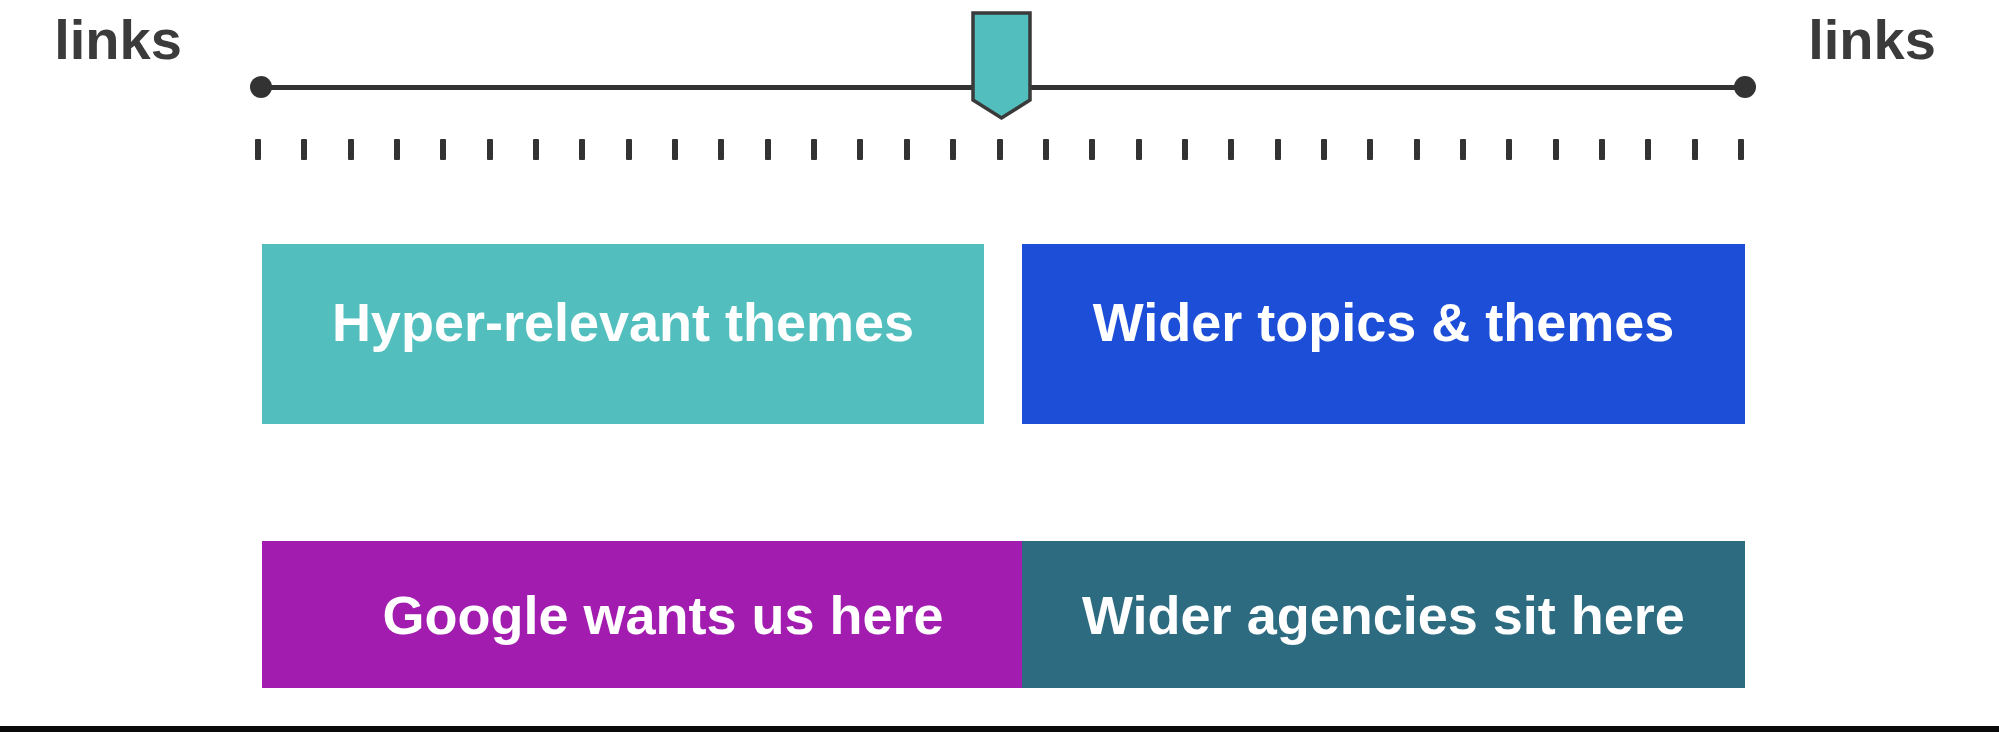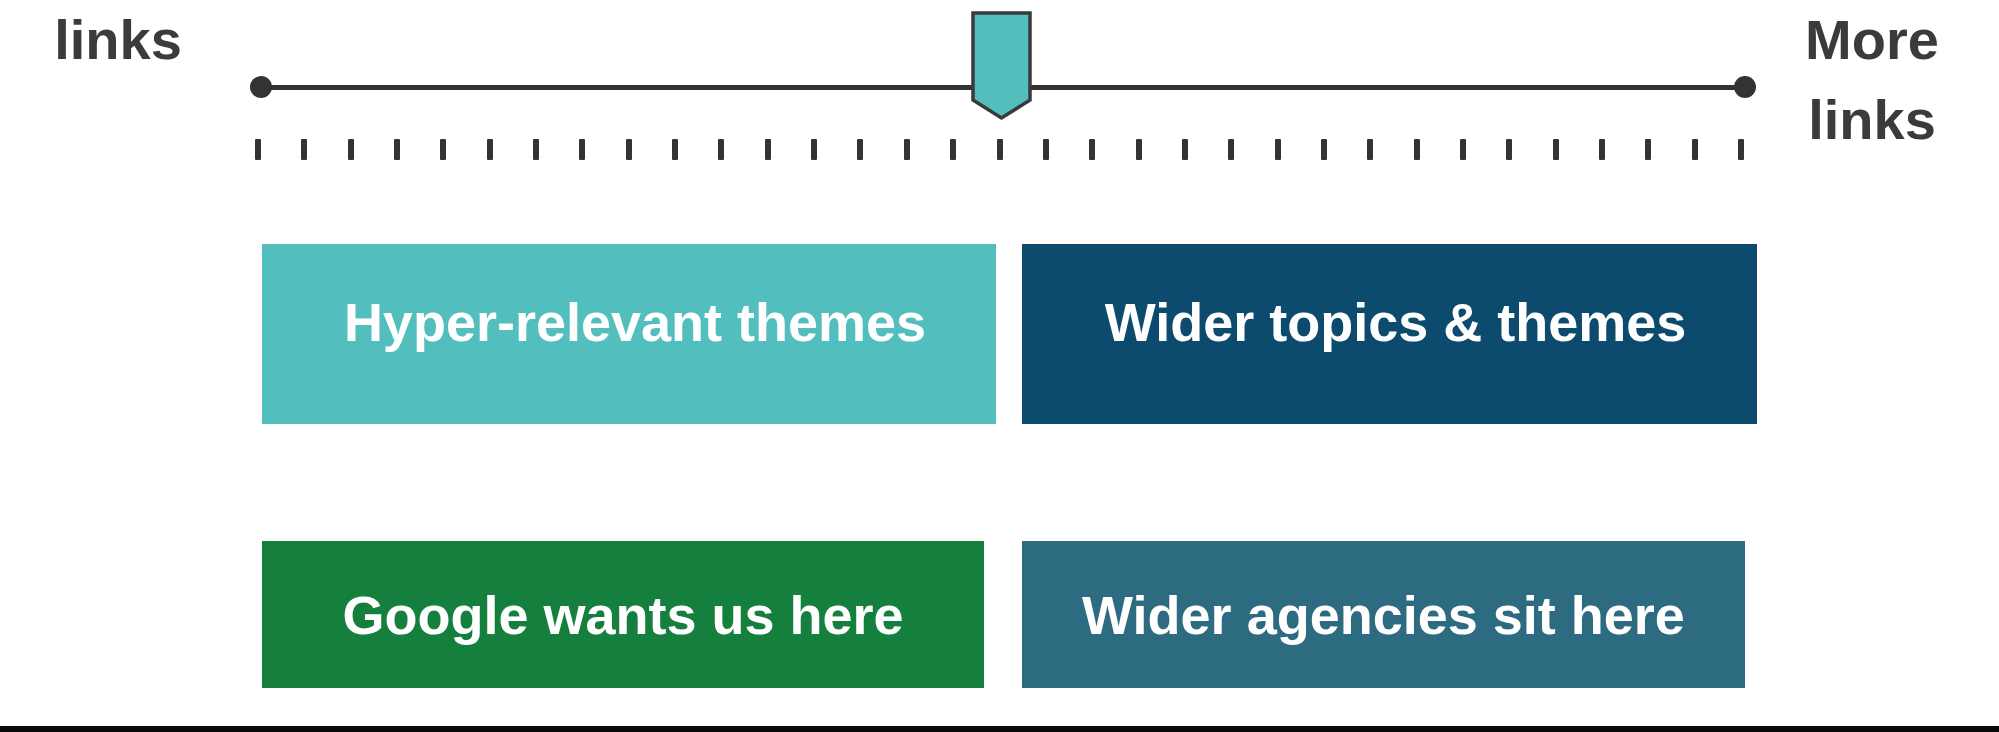--- a/index.html
+++ b/index.html
@@ -75,21 +75,21 @@
   .qbox {
     position: absolute;
     display: flex;
     align-items: center;
     justify-content: center;
     color: #ffffff;
     font-weight: bold;
     font-size: 54px;
     text-align: center;
   }
-  .row1 { top: 244px; height: 180px; padding-bottom: 0; padding-left: 12px; }
+  .row1 { top: 244px; height: 180px; padding-bottom: 0; }
   .row1 .qtext { position: relative; top: -12px; }
   .row2 { top: 541px; height: 147px; }
   .col1 { left: 262px;  width: 722px; }
   .col2 { left: 1022px; width: 723px; }
 
   
   .bottom-bar {
     position: absolute;
     left: 0;
     bottom: 0;
@@ -98,21 +98,20 @@
   }
 </style>
 </head>
 <body>
 
 <div class="end-label left" style="color: rgb(59, 59, 59);">
   <div>links</div>
 </div>
 
 <div class="end-label right" style="color: rgb(59, 59, 59);">
-  <div>More</div>
   <div>links</div>
 </div>
 
 <div class="scale-line" style="background-color: rgb(51, 51, 51);"></div>
 <div class="scale-dot left" style="background-color: rgb(51, 51, 51);"></div>
 <div class="scale-dot right" style="background-color: rgb(51, 51, 51);"></div>
 
 <svg class="marker" viewBox="0 0 61 110" xmlns="http://www.w3.org/2000/svg">
   <polygon points="2,2 59,2 59,89 30.5,107 2,89" stroke-width="3.5" stroke-linejoin="miter" style="fill: rgb(82, 191, 190); stroke: rgb(58, 58, 58);"></polygon>
 </svg>
@@ -150,25 +149,25 @@
     <div class="tick" style="background: rgb(51, 51, 51);"></div>
     <div class="tick" style="background: rgb(51, 51, 51);"></div>
     <div class="tick" style="background: rgb(51, 51, 51);"></div>
     <div class="tick" style="background: rgb(51, 51, 51);"></div>
   </div>
 
 <div class="qbox row1 col1" style="background-color: rgb(82, 191, 190);">
   <span class="qtext" style="color: rgb(255, 255, 255);">Hyper-relevant themes</span>
 </div>
 
-<div class="qbox row1 col2" style="background-color: #0c4a6e;">
+<div class="qbox row1 col2" style="background-color: #1d4ed8;">
   <span class="qtext" style="color: rgb(255, 255, 255);">Wider topics &amp; themes</span>
 </div>
 
-<div class="qbox row2 col1" style="background-color: #15803d;">
+<div class="qbox row2 col1" style="background-color: #a21caf; padding-left: 40px;">
   <span class="qtext" style="color: rgb(255, 255, 255);">Google wants us here</span>
 </div>
 
 <div class="qbox row2 col2" style="background-color: rgb(45, 107, 129);">
   <span class="qtext" style="color: rgb(255, 255, 255);">Wider agencies sit here</span>
 </div>
 
 <div class="bottom-bar" style="background-color: rgb(10, 10, 10);"></div>
 
 </body></html>

